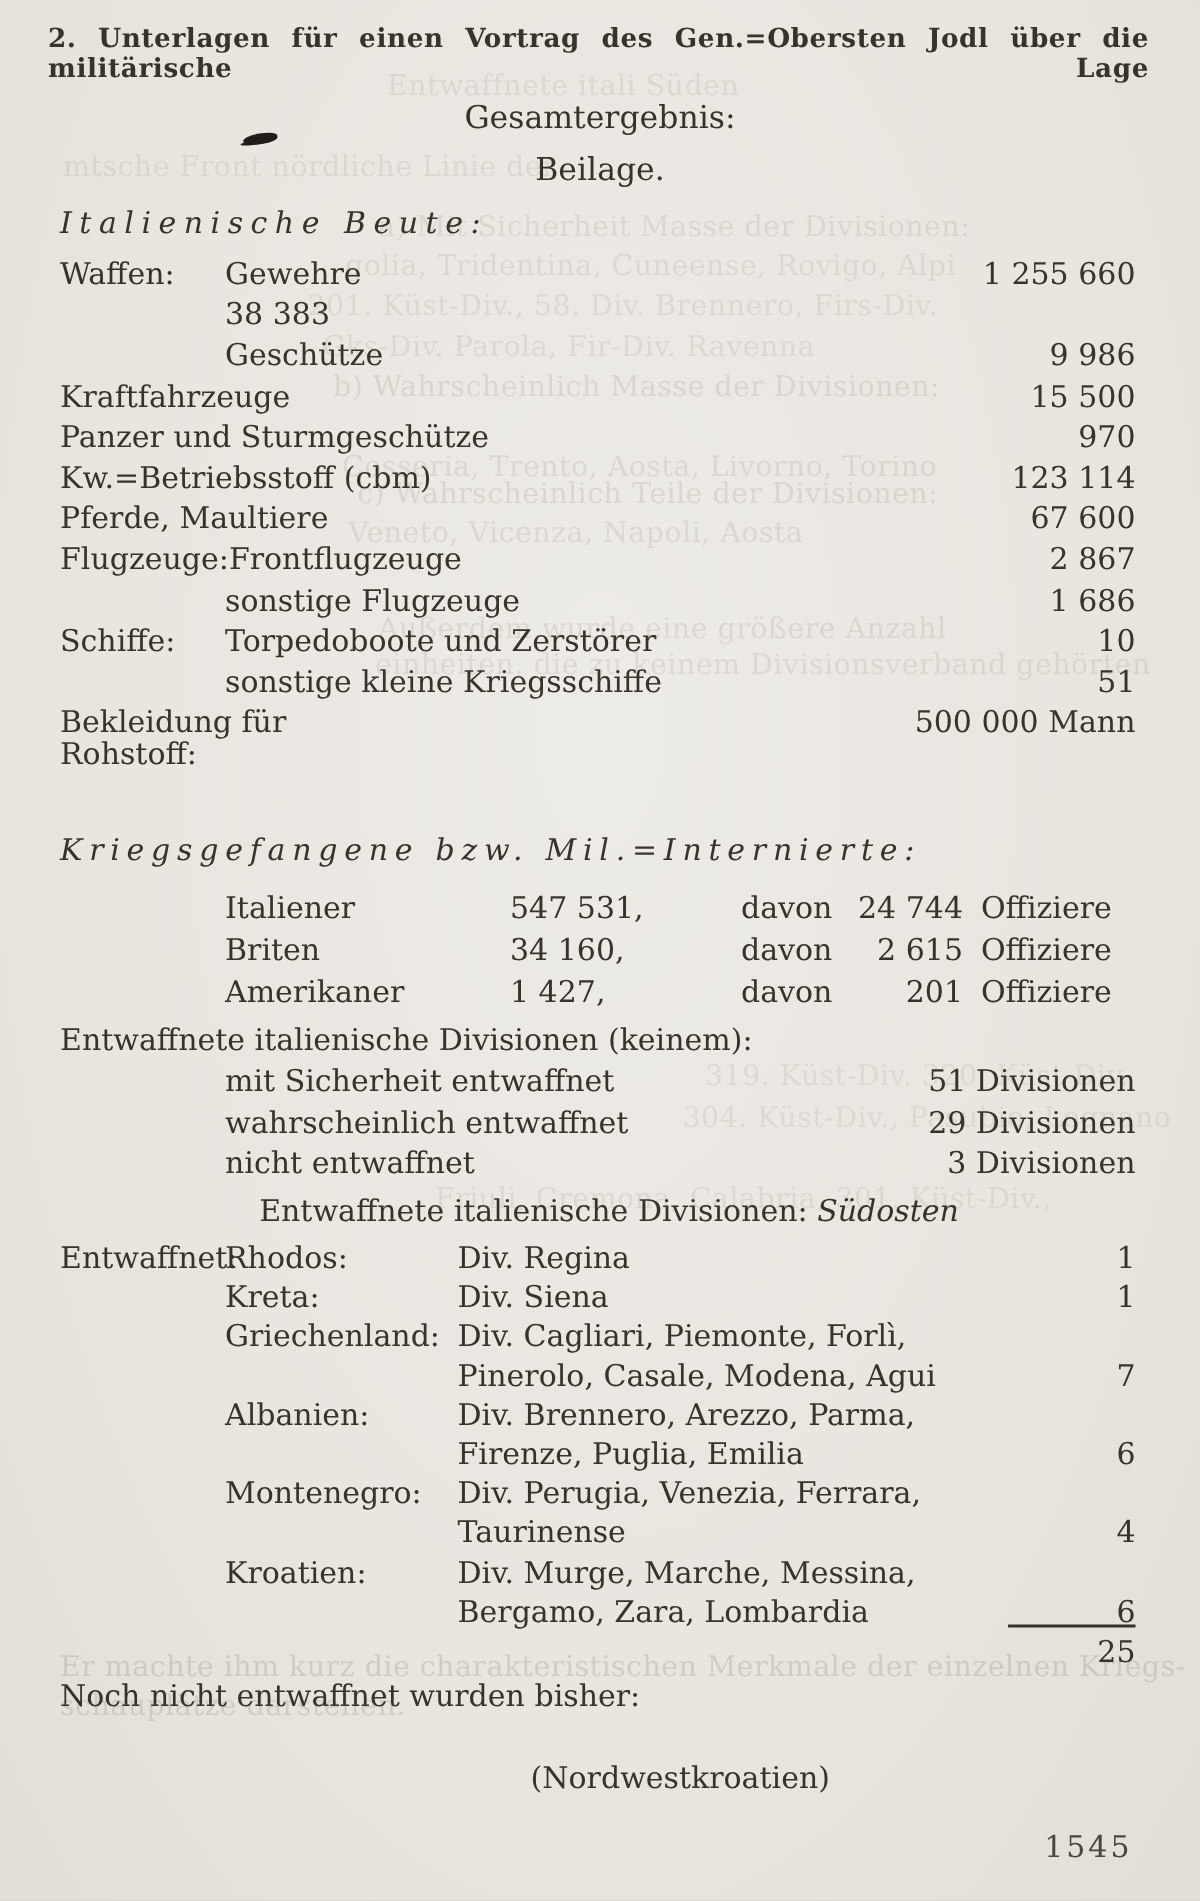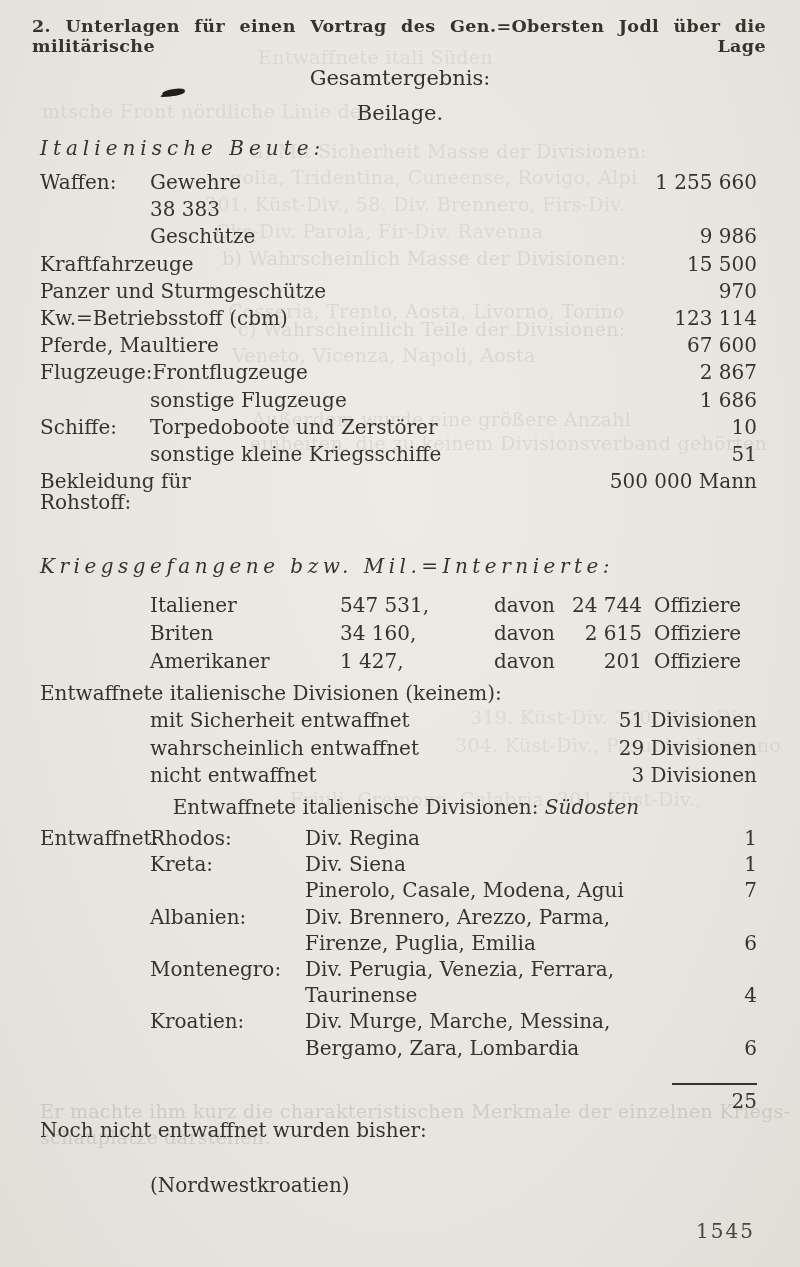--- a/index.html
+++ b/index.html
@@ -234,20 +234,26 @@
         <span class="cnt">1</span>
       </div>
     <div class="se-row">
         <span class="c1"></span>
         <span class="c2">Kreta:</span>
         <span class="c3">Div. Siena</span>
         <span class="cnt">1</span>
       </div>
     <div class="se-row">
         <span class="c1"></span>
+        <span class="c2">Griechenland:</span>
+        <span class="c3">Div. Cagliari, Piemonte, Forlì,</span>
+        <span class="cnt"></span>
+      </div>
+    <div class="se-row">
+        <span class="c1"></span>
         <span class="c2"></span>
         <span class="c3">Pinerolo, Casale, Modena, Agui</span>
         <span class="cnt">7</span>
       </div>
     <div class="se-row">
         <span class="c1"></span>
         <span class="c2">Albanien:</span>
         <span class="c3">Div. Brennero, Arezzo, Parma,</span>
         <span class="cnt"></span>
       </div>
@@ -280,17 +286,17 @@
         <span class="c2"></span>
         <span class="c3">Bergamo, Zara, Lombardia</span>
         <span class="cnt">6</span>
       </div>
   </div>
 
   <div class="abs sum-rule"></div>
   <div class="abs sum-total">25</div>
 
   <div class="abs plain-heading" style="top:1118px;">Noch nicht entwaffnet wurden bisher:</div>
-  <div class="abs footer-line" style="top:1173px;">(Nordwestkroatien)</div>
+  <div class="abs footer-line" style="top:1173px;text-align:center;">(Nordwestkroatien)</div>
 
   <div class="abs page-number">1545</div>
 
 </div>
 
 </body></html>

